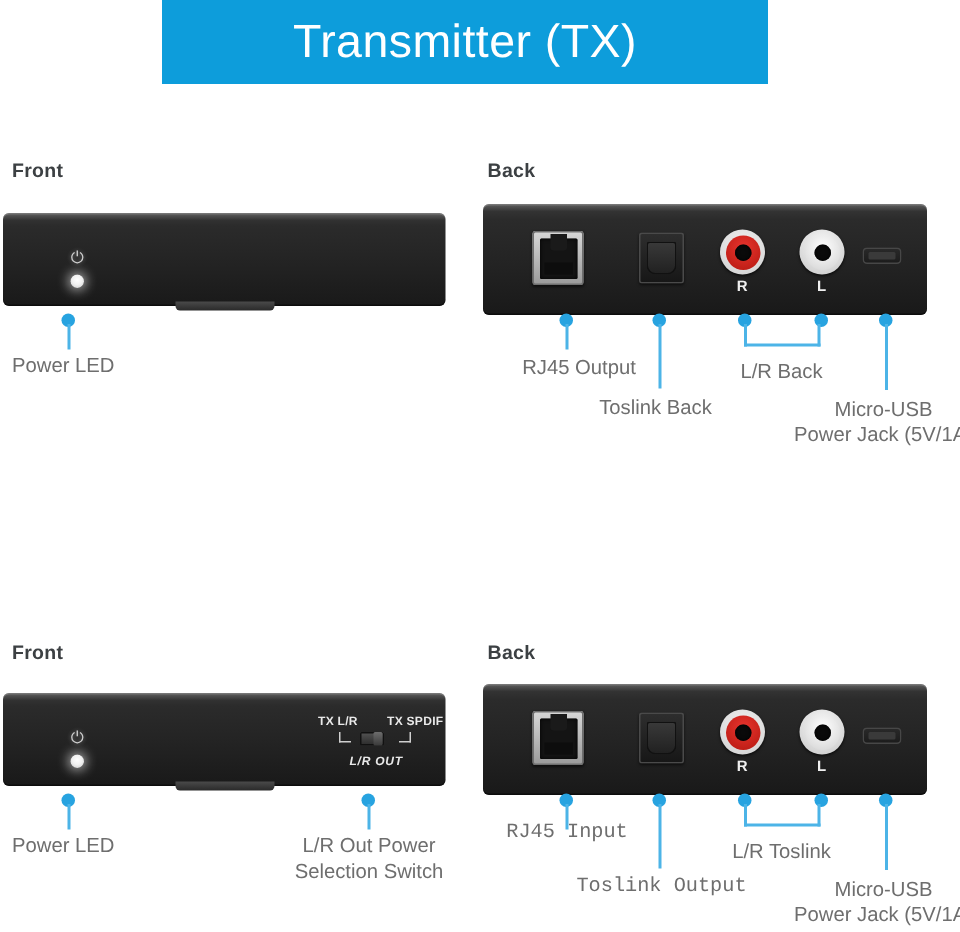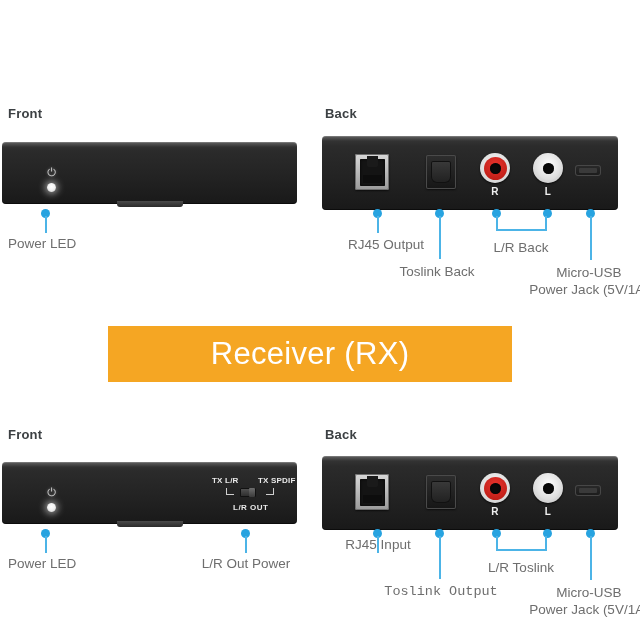--- a/index.html
+++ b/index.html
@@ -168,20 +168,23 @@
   .callout{
     position:absolute;color:#6e6e6e;font-size:13.5px;line-height:17px;white-space:nowrap;
   }
   .callout.c{transform:translateX(-50%);text-align:center;}
 </style>
 </head>
 <body>
 
 <div class="stage">
 
+  <div class="banner tx">
+    <span>Transmitter (TX)</span>
+  </div>
 
   <div class="facelabel" style="left:8px;top:106px;">Front</div>
   <div class="facelabel" style="left:325px;top:106px;">Back</div>
 
   <div class="device dev-front" style="left:2px;top:142px;width:295px;">
     <div class="bottom-tab"></div>
     <div class="pwr-sym" style="left:44px;top:25px;">⏻</div>
     <div class="pwr-led" style="left:45px;top:41px;"></div>
   </div>
 
@@ -229,44 +232,41 @@
   <div class="dot" style="left:492px;top:209px;"></div>
   <div class="dot" style="left:543px;top:209px;"></div>
   <div class="brkt" style="left:496px;top:216px;width:47px;height:13px;"></div>
   <div class="callout c" style="left:521px;top:239px;">L/R Back</div>
 
   <div class="dot" style="left:586px;top:209px;"></div>
   <div class="stem" style="left:590px;top:216px;height:44px;"></div>
   <div class="callout c" style="left:589px;top:264px;">Micro-USB</div>
   <div class="callout c" style="left:589px;top:281px;">Power Jack (5V/1A)</div>
 
-  <div class="banner rx">
-    <span>Receiver (RX)</span>
-  </div>
 
   <div class="facelabel" style="left:8px;top:427px;">Front</div>
   <div class="facelabel" style="left:325px;top:427px;">Back</div>
 
   <div class="device dev-front" style="left:2px;top:462px;width:295px;">
     <div class="bottom-tab"></div>
     <div class="pwr-sym" style="left:44px;top:25px;">⏻</div>
     <div class="pwr-led" style="left:45px;top:41px;"></div>
 
     <div class="sw-wrap" style="left:204px;top:14px;width:90px;height:40px;text-align:center;">
       <div class="sw-top-lab" style="left:6px;top:0px;">TX L/R</div>
       <div class="sw-top-lab" style="left:52px;top:0px;">TX SPDIF</div>
 
       <div class="sw-bracket" style="left:20px;top:12px;"></div>
       <div class="sw-bracket right" style="left:60px;top:12px;"></div>
 
       <div class="sw-body" style="left:34px;top:12px;">
         <div class="sw-knob" style="left:9px;top:0px;"></div>
       </div>
 
-      <div class="sw-bot-lab" style="left:27px;top:27px;">L/R OUT</div>
+      <div class="sw-bot-lab" style="left:27px;top:27px;font-style:italic;">L/R OUT</div>
     </div>
   </div>
 
   <div class="device dev-back" style="left:322px;top:456px;width:296px;">
     <div class="port rj45" style="left:33px;top:18px;">
         <div class="inner"></div>
       </div>
     <div class="port toslink" style="left:104px;top:19px;">
         <div class="shutter"></div>
       </div>
@@ -292,24 +292,25 @@
     <div class="usb" style="left:253px;top:29px;"></div>
   </div>
 
   <div class="dot" style="left:41px;top:529px;"></div>
   <div class="stem" style="left:45px;top:536px;height:17px;"></div>
   <div class="callout" style="left:8px;top:555px;">Power LED</div>
 
   <div class="dot" style="left:241px;top:529px;"></div>
   <div class="stem" style="left:245px;top:536px;height:17px;"></div>
   <div class="callout c" style="left:246px;top:555px;">L/R Out Power</div>
+  <div class="callout c" style="left:246px;top:572px;">Selection Switch</div>
 
   <div class="dot" style="left:373px;top:529px;"></div>
   <div class="stem" style="left:377px;top:536px;height:17px;"></div>
-  <div class="callout c" style="left:378px;top:536px;">RJ45 Input</div>
+  <div class="callout c" style="left:378px;top:547px;font-family:Liberation Mono, monospace;">RJ45 Input</div>
 
   <div class="dot" style="left:435px;top:529px;"></div>
   <div class="stem" style="left:439px;top:536px;height:43px;"></div>
   <div class="callout c" style="left:441px;top:583px;font-family:Liberation Mono, monospace;">Toslink Output</div>
 
   <div class="dot" style="left:492px;top:529px;"></div>
   <div class="dot" style="left:543px;top:529px;"></div>
   <div class="brkt" style="left:496px;top:536px;width:47px;height:13px;"></div>
   <div class="callout c" style="left:521px;top:559px;">L/R Toslink</div>
 

